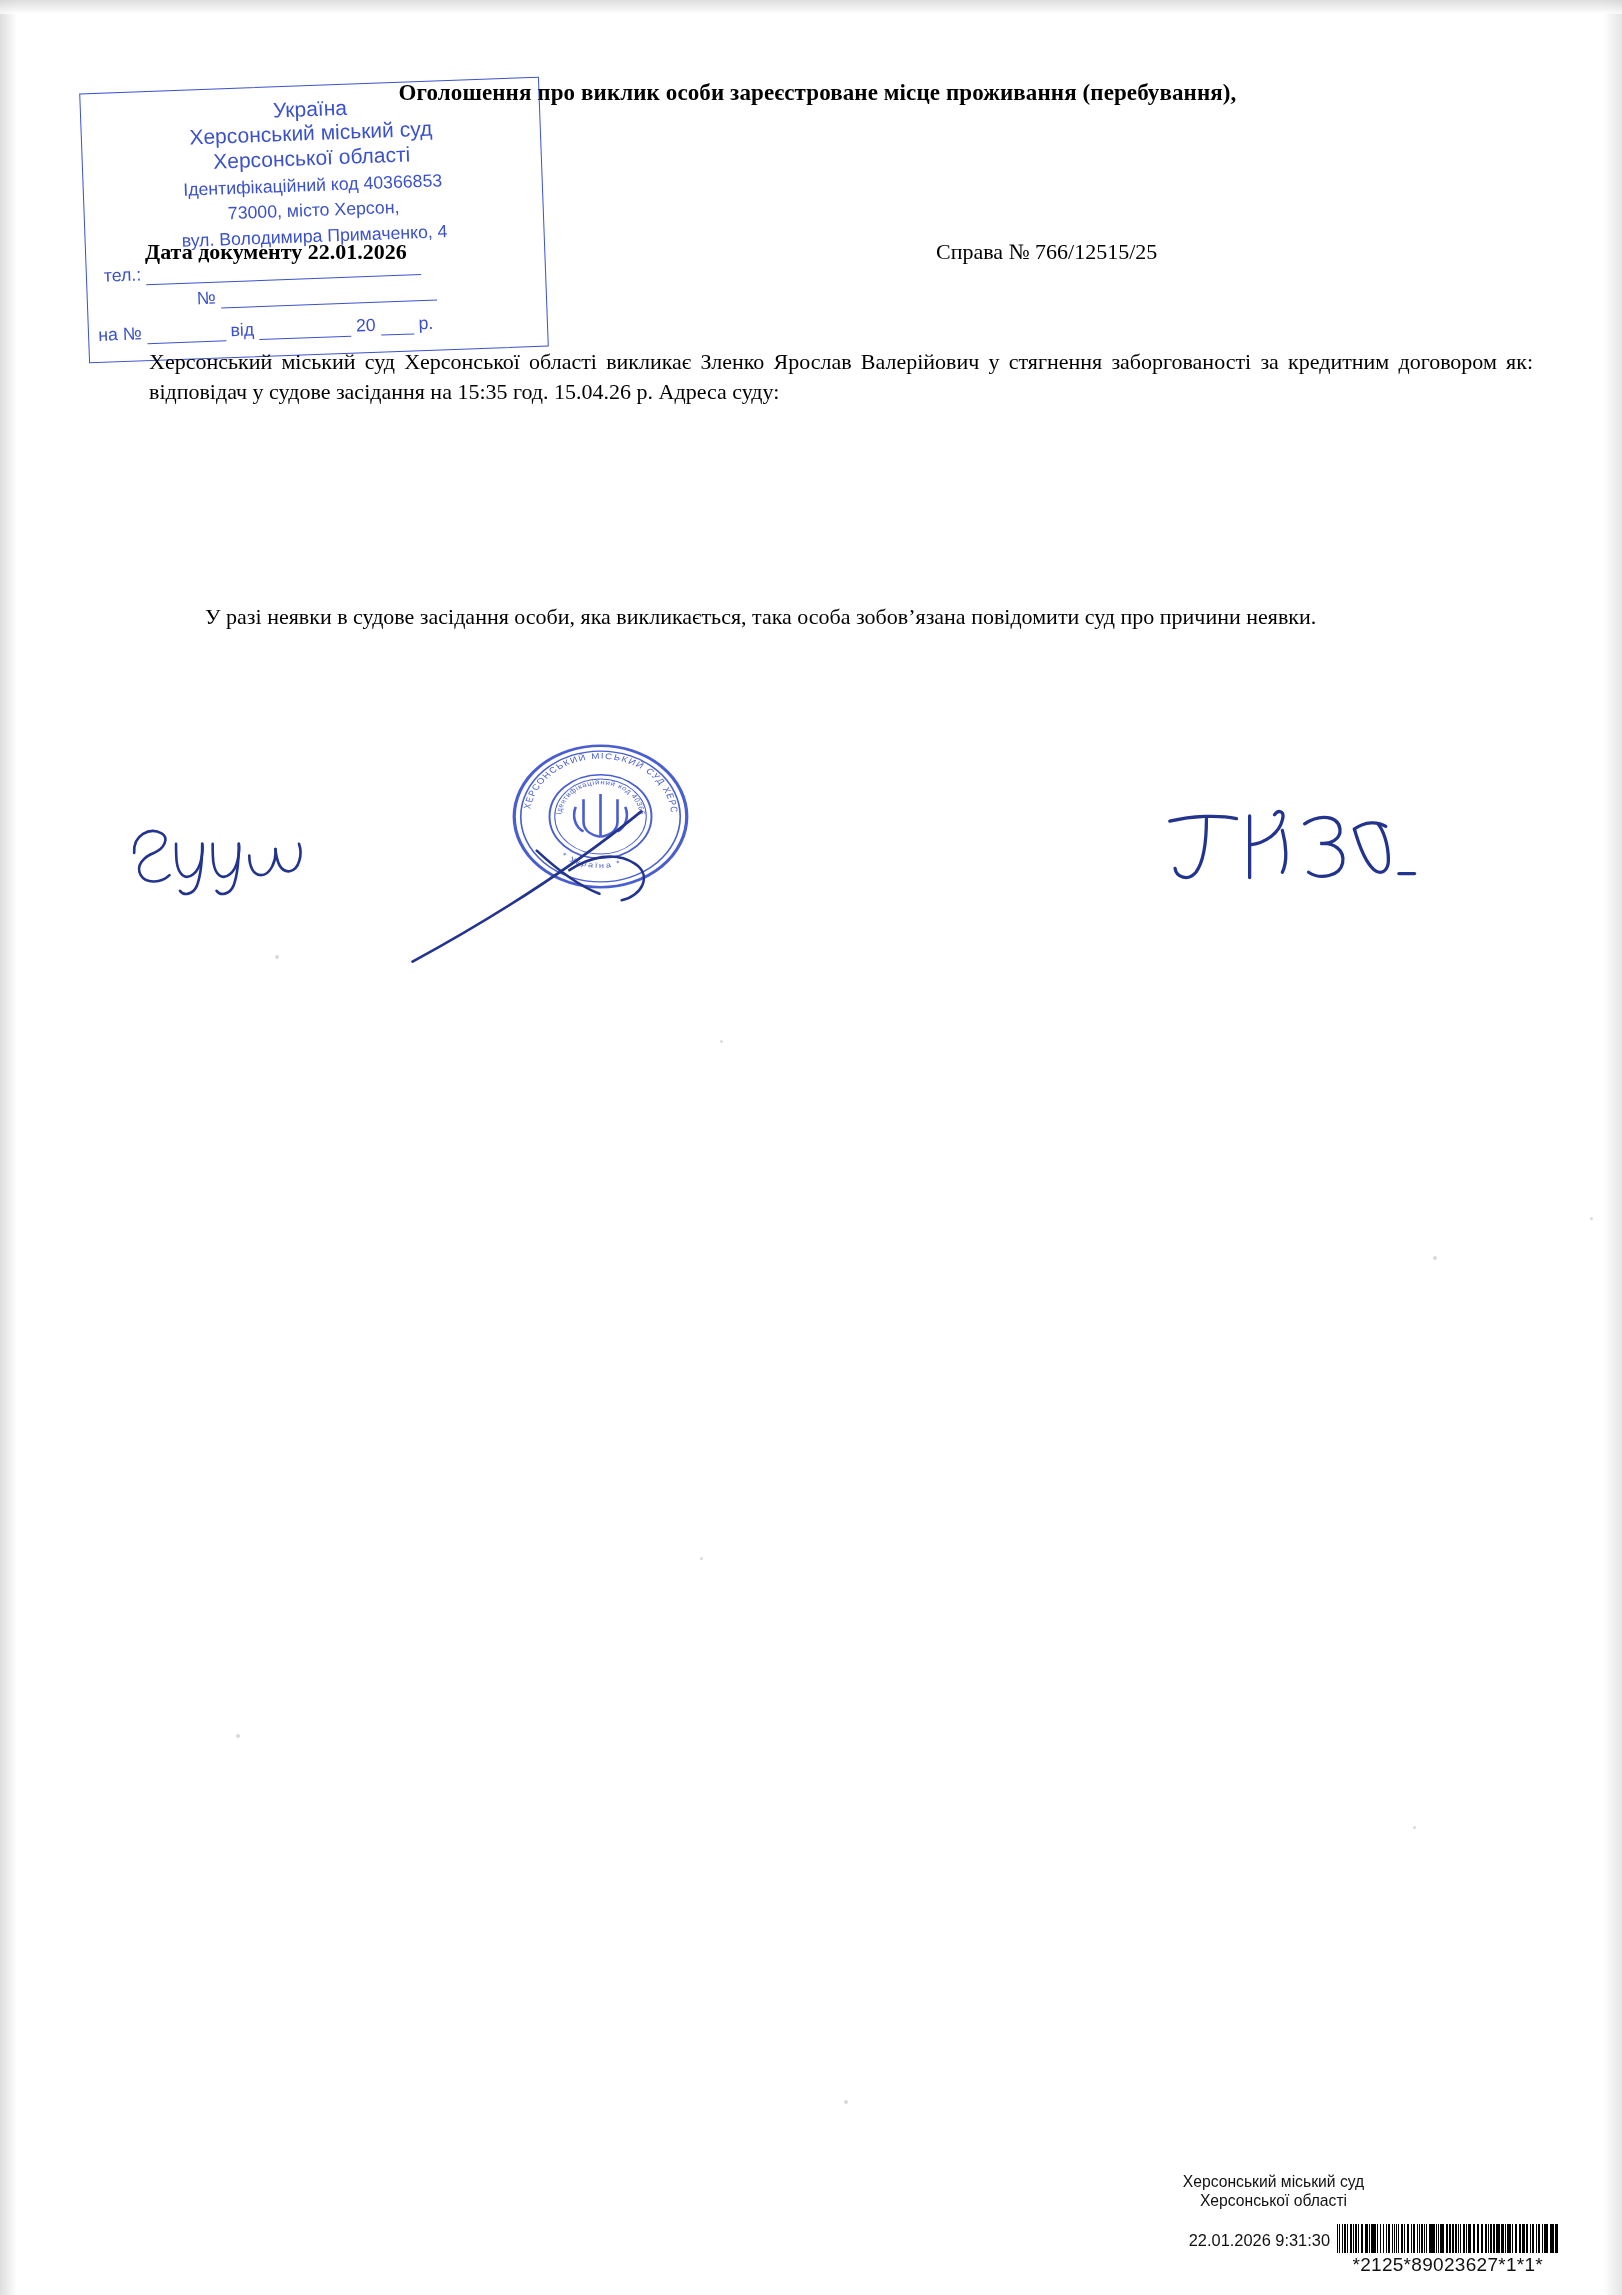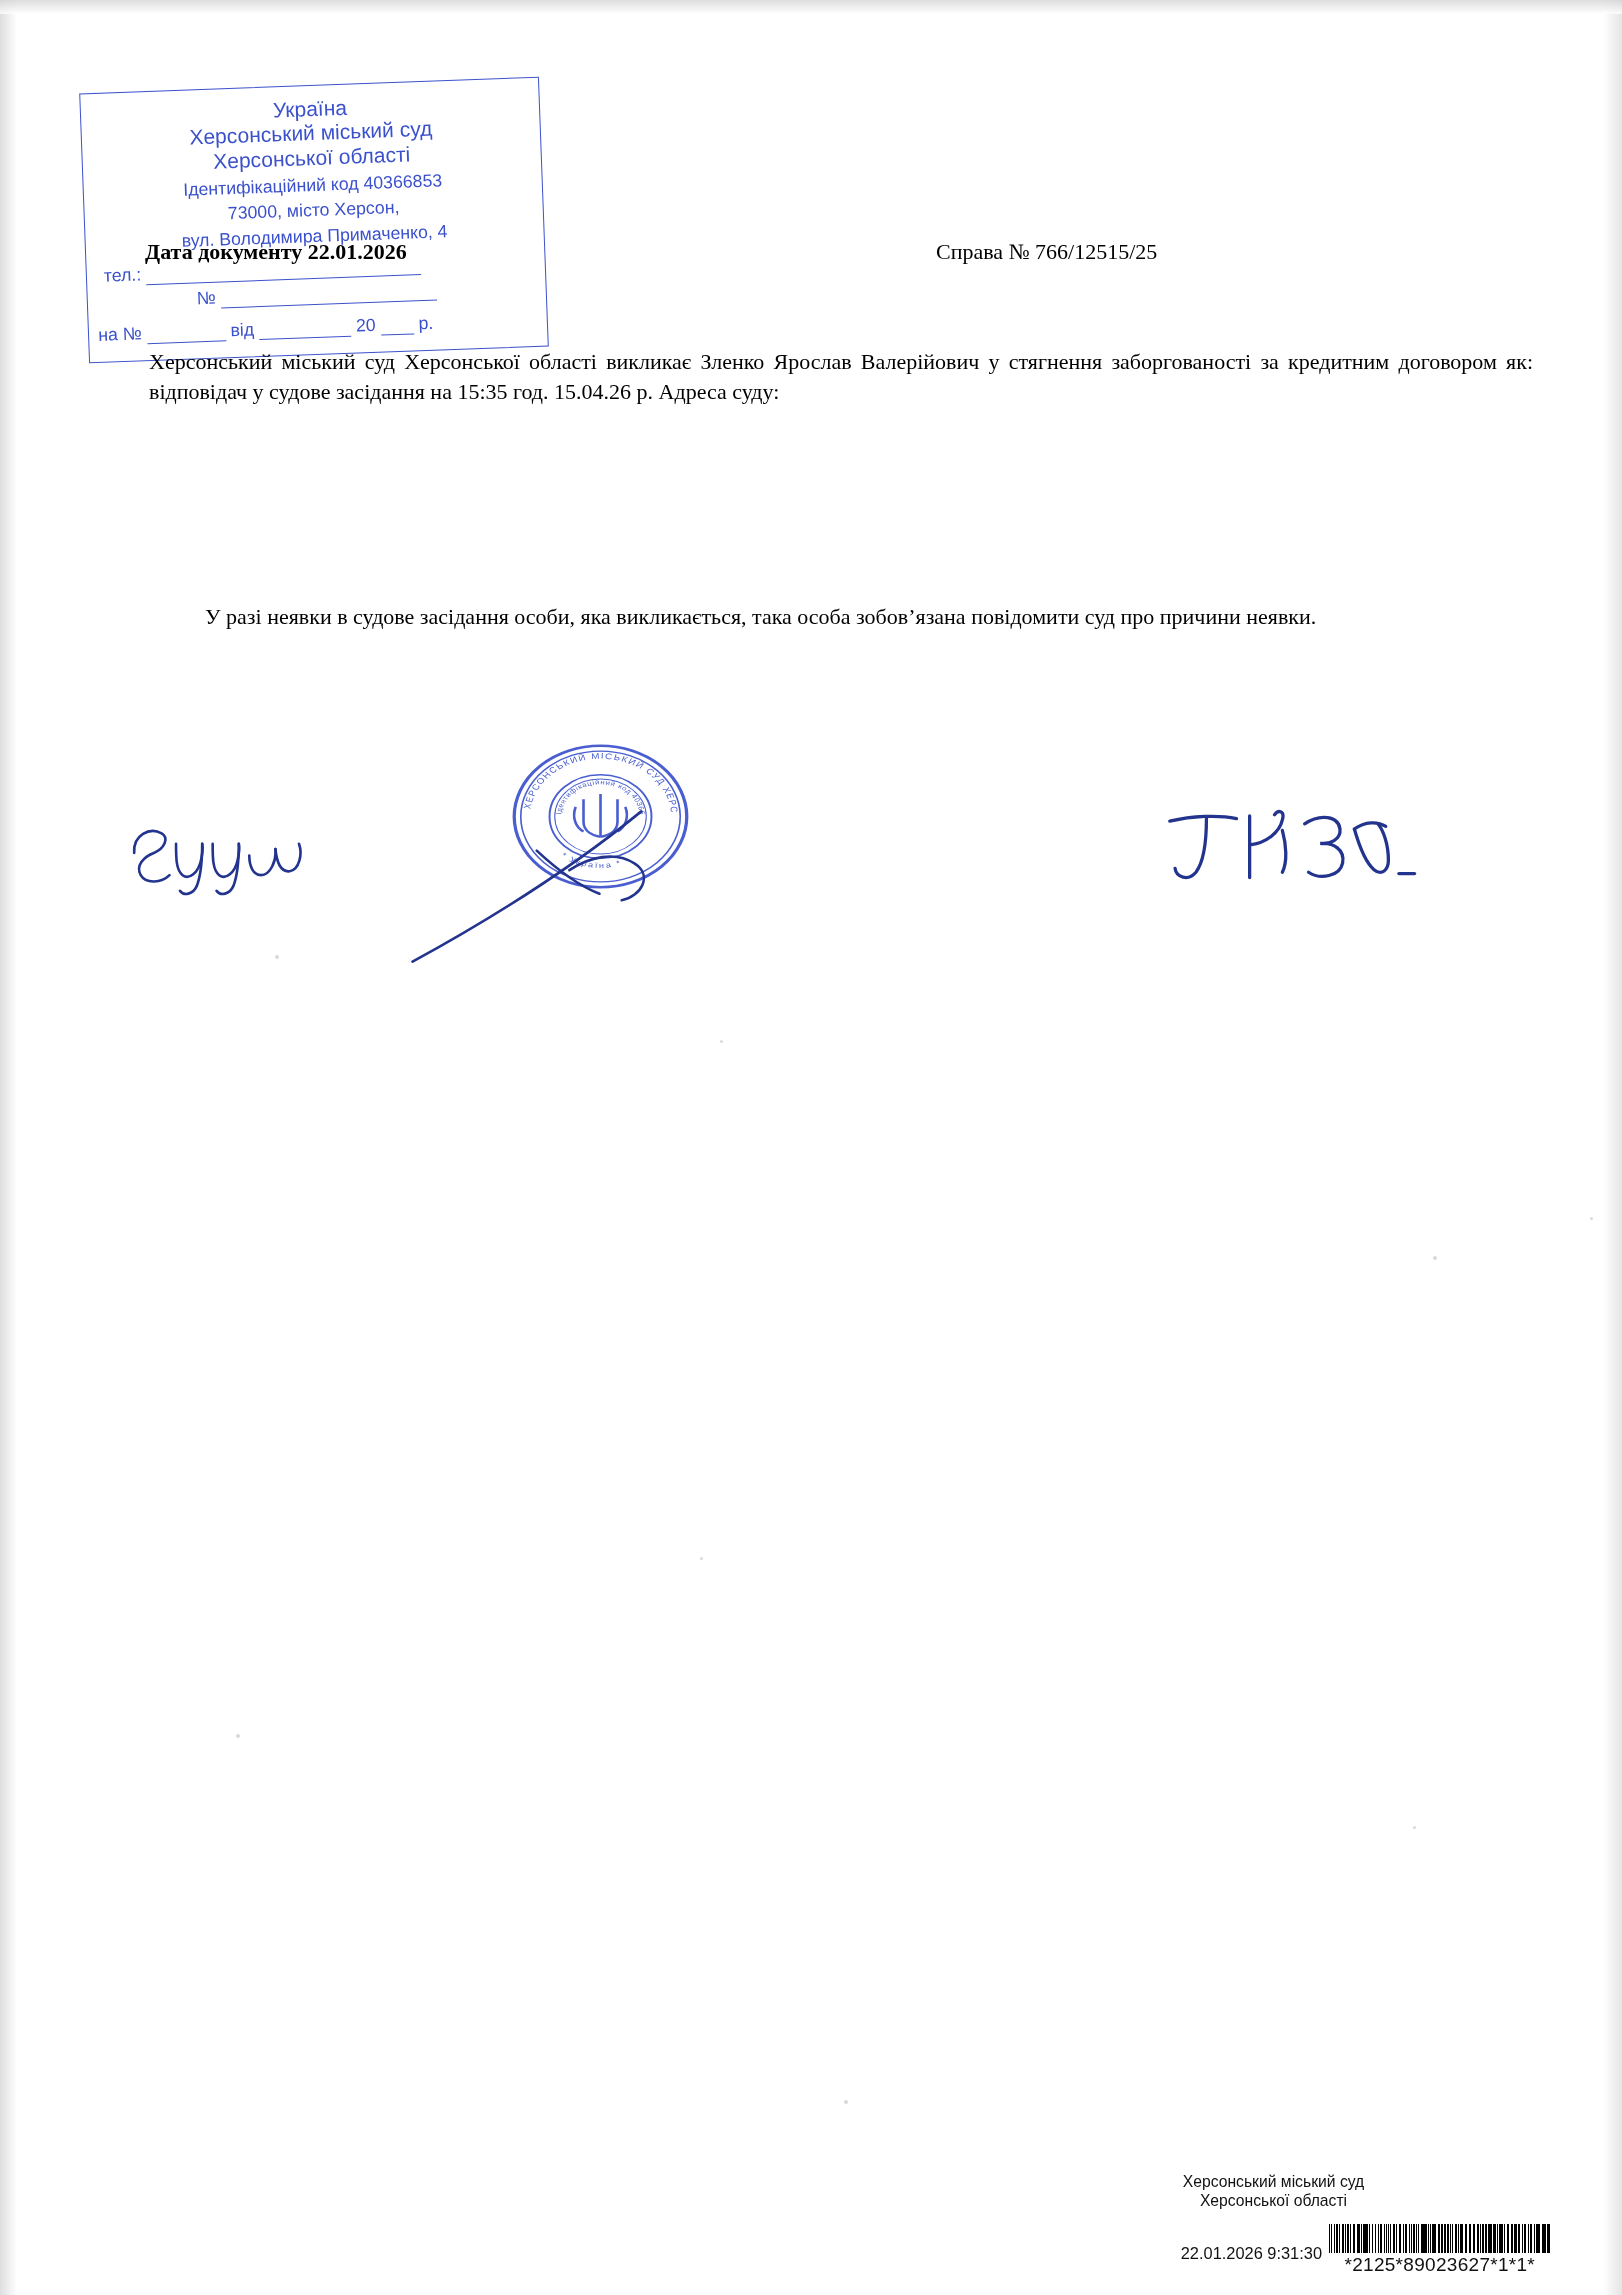--- a/index.html
+++ b/index.html
@@ -192,24 +192,24 @@
     top: 2172px;
     width: 497px;
     text-align: center;
     font-family: "Liberation Sans", sans-serif;
     font-size: 15.7px;
     line-height: 1.24;
     color: #111;
   }
   .footer-line {
     position: absolute;
-    right: 72px;
+    right: 64px;
     top: 2224px;
     display: flex;
-    align-items: center;
+    align-items: flex-start;
     gap: 6.5px;
     font-family: "Liberation Sans", sans-serif;
     font-size: 16.4px;
     color: #111;
   }
   .barcode-wrap { position: relative; }
   .barcode {
     height: 29px;
     display: flex;
     align-items: stretch;
@@ -230,20 +230,21 @@
 </head>
 <body>
 
 <div class="page">
 
   <div class="scan-edge-left"></div>
   <div class="scan-edge-right"></div>
   <div class="scan-edge-top"></div>
 
   <div class="doc-title">
+    <div>Оголошення про виклик особи зареєстроване місце проживання (перебування),</div>
   </div>
 
   <div class="stamp-header">
     <div class="sh-line sh-1">Україна</div>
     <div class="sh-line">Херсонський міський суд</div>
     <div class="sh-line">Херсонської області</div>
     <div class="sh-small">Ідентифікаційний код 40366853</div>
     <div class="sh-small">73000, місто Херсон,</div>
     <div class="sh-small">вул. Володимира Примаченко, 4</div>
     <div class="sh-row">

